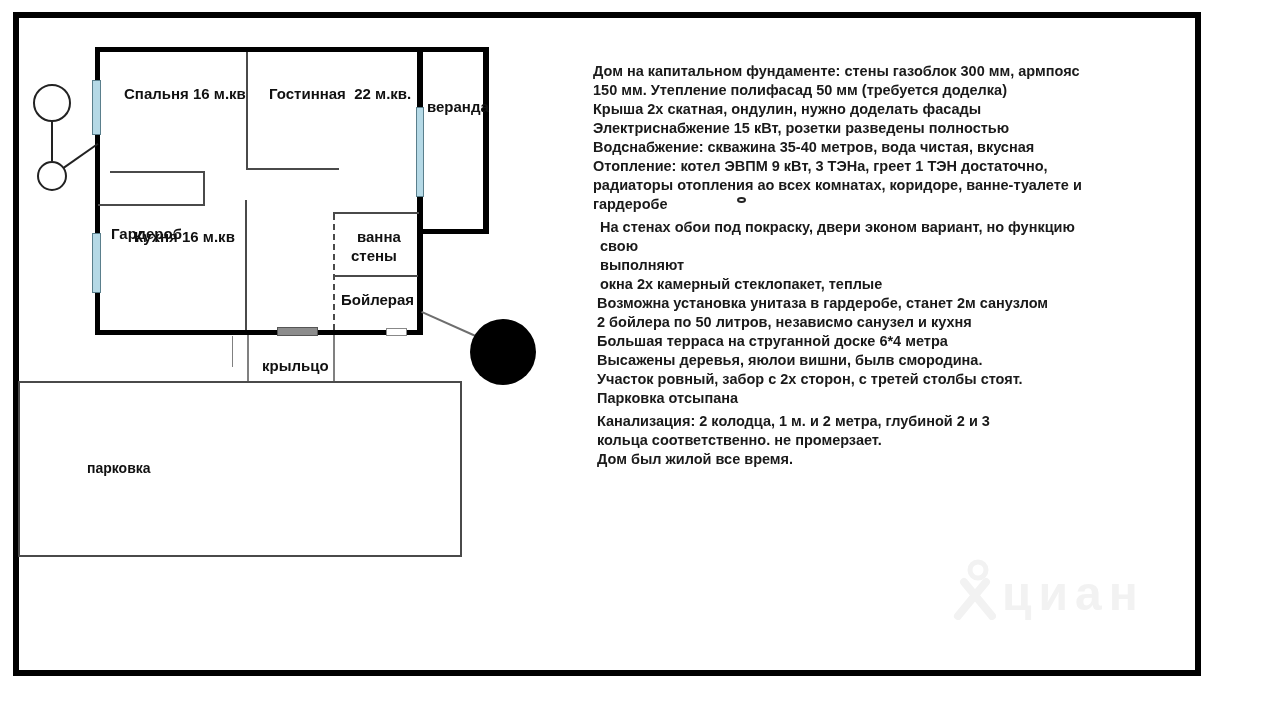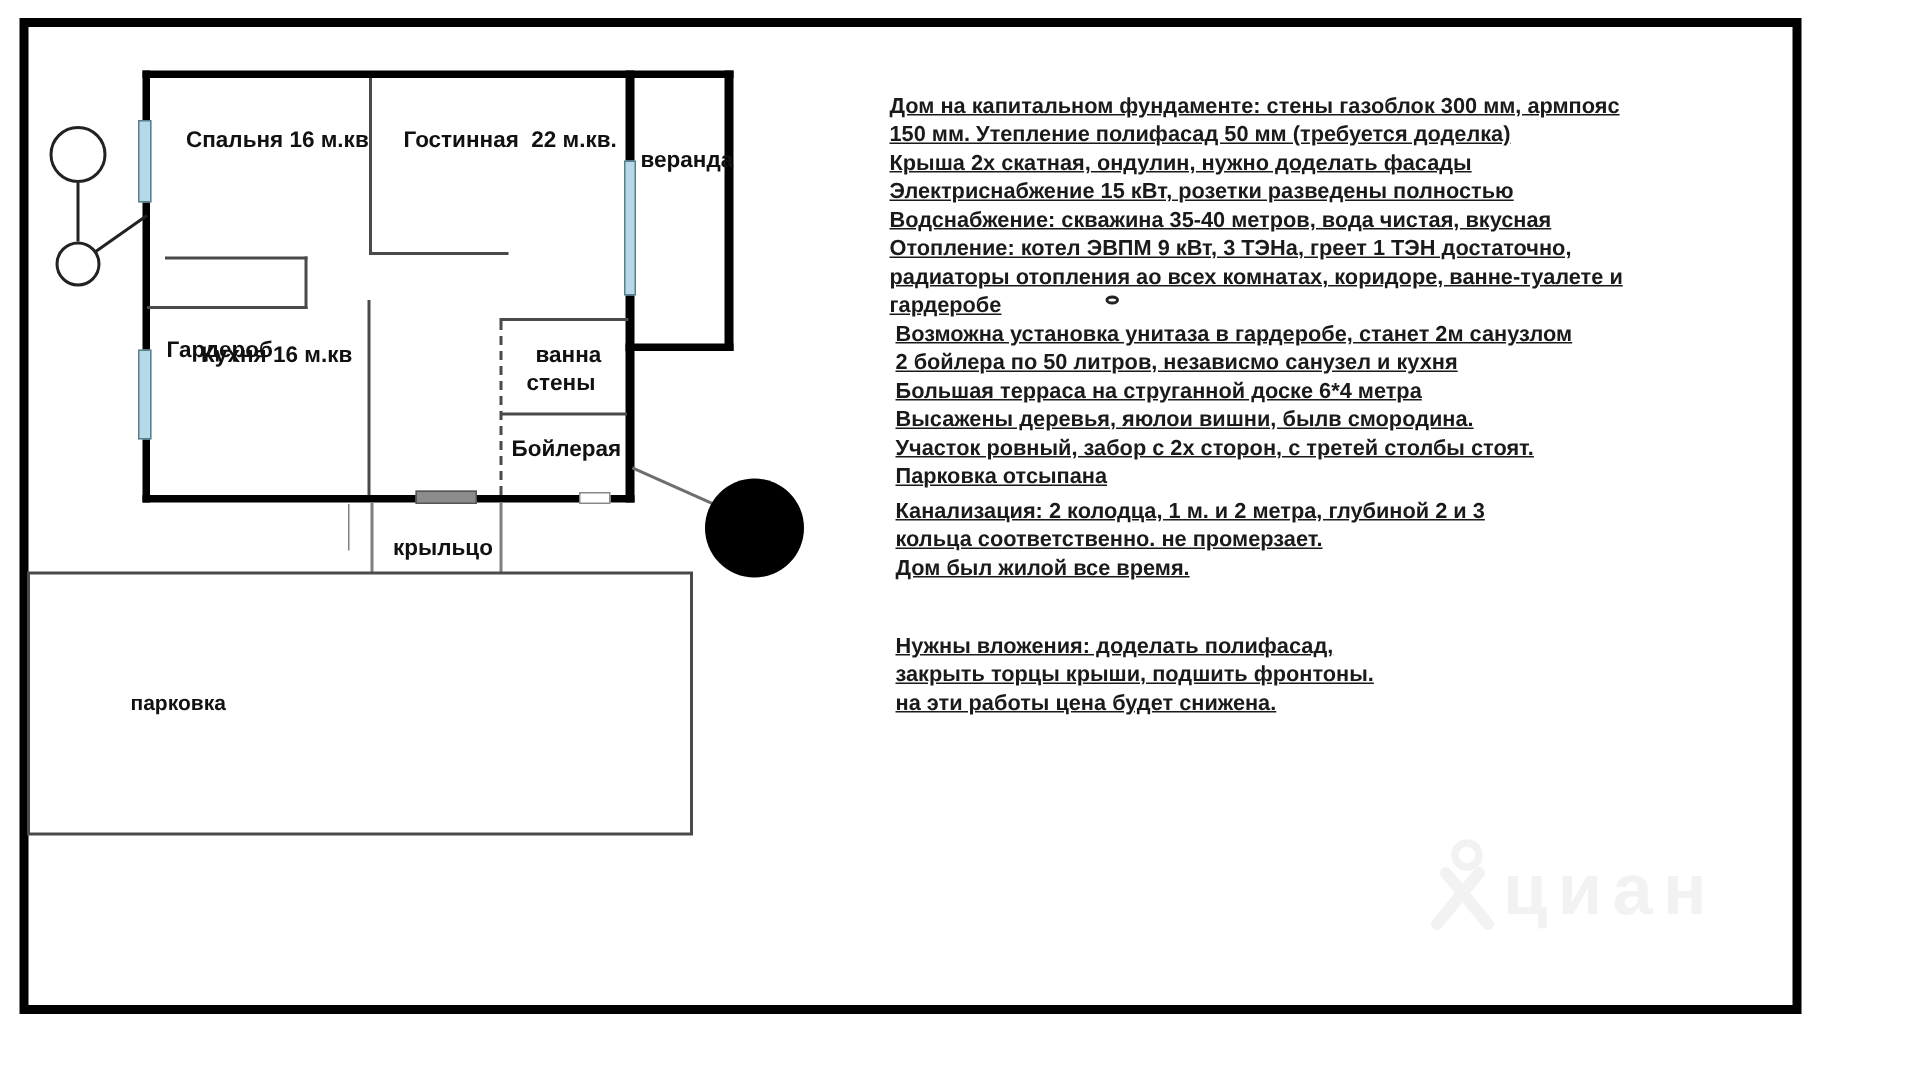--- a/index.html
+++ b/index.html
@@ -18,21 +18,21 @@
   .circle-o{position:absolute;border:2px solid #222;border-radius:50%;background:#fff;box-sizing:border-box;}
   .circle-b{position:absolute;border-radius:50%;background:#000;}
   .rot{position:absolute;height:2px;background:#6e6e6e;transform-origin:0 0;}
   .parking-box{position:absolute;left:18px;top:381px;width:444px;height:176px;
                border:2px solid #4a4a4a;box-sizing:border-box;}
   
   .plan-label{position:absolute;font-weight:bold;font-size:15px;color:#111;
               white-space:nowrap;line-height:1;}
   .plan-label.two{white-space:pre-line;line-height:21px;}
   
-  .desc{position:absolute;left:593px;top:62px;width:520px;color:#1a1a1a;text-decoration:underline;}
+  .desc{position:absolute;left:593px;top:62px;width:520px;color:#1a1a1a;}
   .desc p{margin:0;font-weight:bold;font-size:14.5px;line-height:19px;white-space:pre-line;}
   .desc p.p2{margin-left:3px;}
   .desc p.p3{margin-top:4px;margin-left:7px;}
   .desc p.p4{margin-left:4px;}
   .desc p.p5{margin-top:4px;margin-left:4px;}
   .desc p.p6{margin-top:33px;margin-left:4px;}
   .deg-mark{position:absolute;left:737px;top:197px;width:9px;height:6px;
             border:2px solid #222;border-radius:50%;box-sizing:border-box;}
   
   .watermark{position:absolute;left:952px;top:558px;display:flex;align-items:flex-end;
@@ -98,32 +98,32 @@
 
   <div class="desc">
     <p class="p1">Дом на капитальном фундаменте: стены газоблок 300 мм, армпояс
 150 мм. Утепление полифасад 50 мм (требуется доделка)
 Крыша 2х скатная, ондулин, нужно доделать фасады
 Электриснабжение 15 кВт, розетки разведены полностью
 Водснабжение: скважина 35-40 метров, вода чистая, вкусная
 Отопление: котел ЭВПМ 9 кВт, 3 ТЭНа, греет 1 ТЭН достаточно,
 радиаторы отопления ао всех комнатах, коридоре, ванне-туалете и
 гардеробе</p>
+    <p class="p3">На стенах обои под покраску, двери эконом вариант, но функцию свою
+выполняют
+окна 2х камерный стеклопакет, теплые</p>
     <p class="p4">Возможна установка унитаза в гардеробе, станет 2м санузлом
 2 бойлера по 50 литров, независмо санузел и кухня
 Большая терраса на струганной доске 6*4 метра
 Высажены деревья, яюлои вишни, былв смородина.
 Участок ровный, забор с 2х сторон, с третей столбы стоят.
 Парковка отсыпана</p>
     <p class="p5">Канализация: 2 колодца, 1 м. и 2 метра, глубиной 2 и 3
 кольца соответственно. не промерзает.
 Дом был жилой все время.</p>
-    <p class="p6">Нужны вложения: доделать полифасад,
-закрыть торцы крыши, подшить фронтоны.
-на эти работы цена будет снижена.</p>
   </div>
   <div class="deg-mark"></div>
 
   <div class="watermark">
     <svg width="44" height="62" viewBox="0 0 44 62">
       <circle cx="26" cy="12" r="8" fill="none" stroke="#f2f2f2" stroke-width="5"></circle>
       <path d="M6 58 L34 24 M12 24 L40 58" fill="none" stroke="#f2f2f2" stroke-width="8" stroke-linecap="round"></path>
     </svg>
     <span class="wm-text">циан</span>
   </div>

